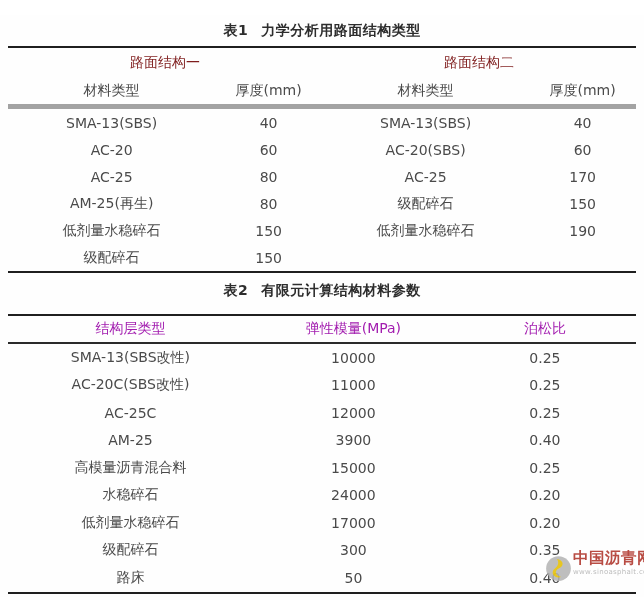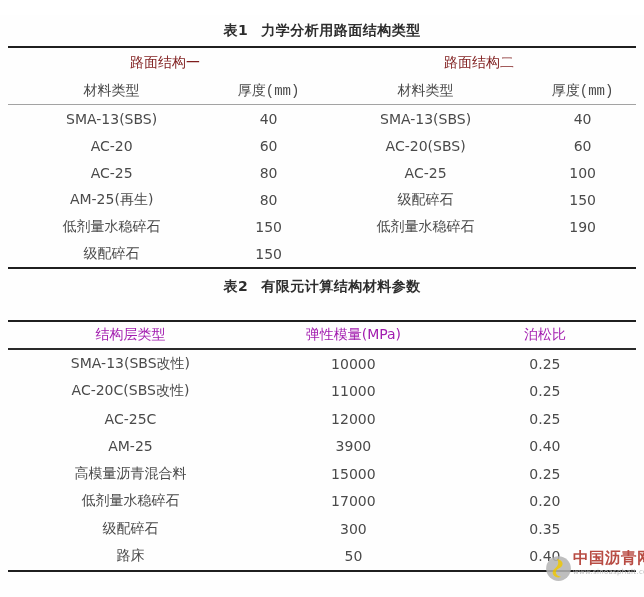--- a/index.html
+++ b/index.html
@@ -26,40 +26,40 @@
     background: #fefefe;
   }
   .tbl-title {
     text-align: center;
     font-size: 14px;
     font-weight: bold;
     color: #2d2d2d;
     letter-spacing: 0.5px;
   }
   .tbl-title.first { padding: 7px 0 6px 0; }
-  .tbl-title.second { padding: 9px 0 24px 0; }
+  .tbl-title.second { padding: 9px 0 14px 0; }
   .tbl-title .gap { display: inline-block; width: 13px; }
   table {
     width: 100%;
     border-collapse: collapse;
     table-layout: fixed;
   }
   table.t1 { border-top: 2px solid #1f1f1f; border-bottom: 2px solid #1f1f1f; }
   table.t2 { border-top: 2px solid #1f1f1f; border-bottom: 2px solid #1f1f1f; }
   th, td {
     font-weight: normal;
     font-size: 14px;
     color: #4a4a4a;
     text-align: center;
     padding: 0;
     overflow: hidden;
     white-space: nowrap;
   }
   .t1 .group-row th { height: 29px; font-size: 14px; color: #7f1d1d; }
-  .t1 .colhead-row th { height: 27px; border-bottom: 1px solid #a3a3a3; font-family: Liberation Mono, monospace; }
+  .t1 .colhead-row th { height: 27px; border-bottom: 5px solid #a3a3a3; }
   .t1 tbody td { height: 27px; }
   .t1 col.c-mat { width: 33%; }
   .t1 col.c-thk { width: 17%; }
   .t2 thead th { height: 26px; border-bottom: 2px solid #2a2a2a; color: #a21caf; }
   .t2 tbody td { height: 27.5px; }
   .t2 col.c1 { width: 39%; }
   .t2 col.c2 { width: 32%; }
   .t2 col.c3 { width: 29%; }
   .watermark {
     position: absolute;
@@ -131,21 +131,21 @@
       <tr>
         <td>AC-20</td>
         <td>60</td>
         <td>AC-20(SBS)</td>
         <td>60</td>
       </tr>
       <tr>
         <td>AC-25</td>
         <td>80</td>
         <td>AC-25</td>
-        <td>100</td>
+        <td>170</td>
       </tr>
       <tr>
         <td>AM-25(再生)</td>
         <td>80</td>
         <td>级配碎石</td>
         <td>150</td>
       </tr>
       <tr>
         <td>低剂量水稳碎石</td>
         <td>150</td>
@@ -196,20 +196,25 @@
       </tr>
       <tr>
         <td>AM-25</td>
         <td>3900</td>
         <td>0.40</td>
       </tr>
       <tr>
         <td>高模量沥青混合料</td>
         <td>15000</td>
         <td>0.25</td>
+      </tr>
+      <tr>
+        <td>水稳碎石</td>
+        <td>24000</td>
+        <td>0.20</td>
       </tr>
       <tr>
         <td>低剂量水稳碎石</td>
         <td>17000</td>
         <td>0.20</td>
       </tr>
       <tr>
         <td>级配碎石</td>
         <td>300</td>
         <td>0.35</td>

